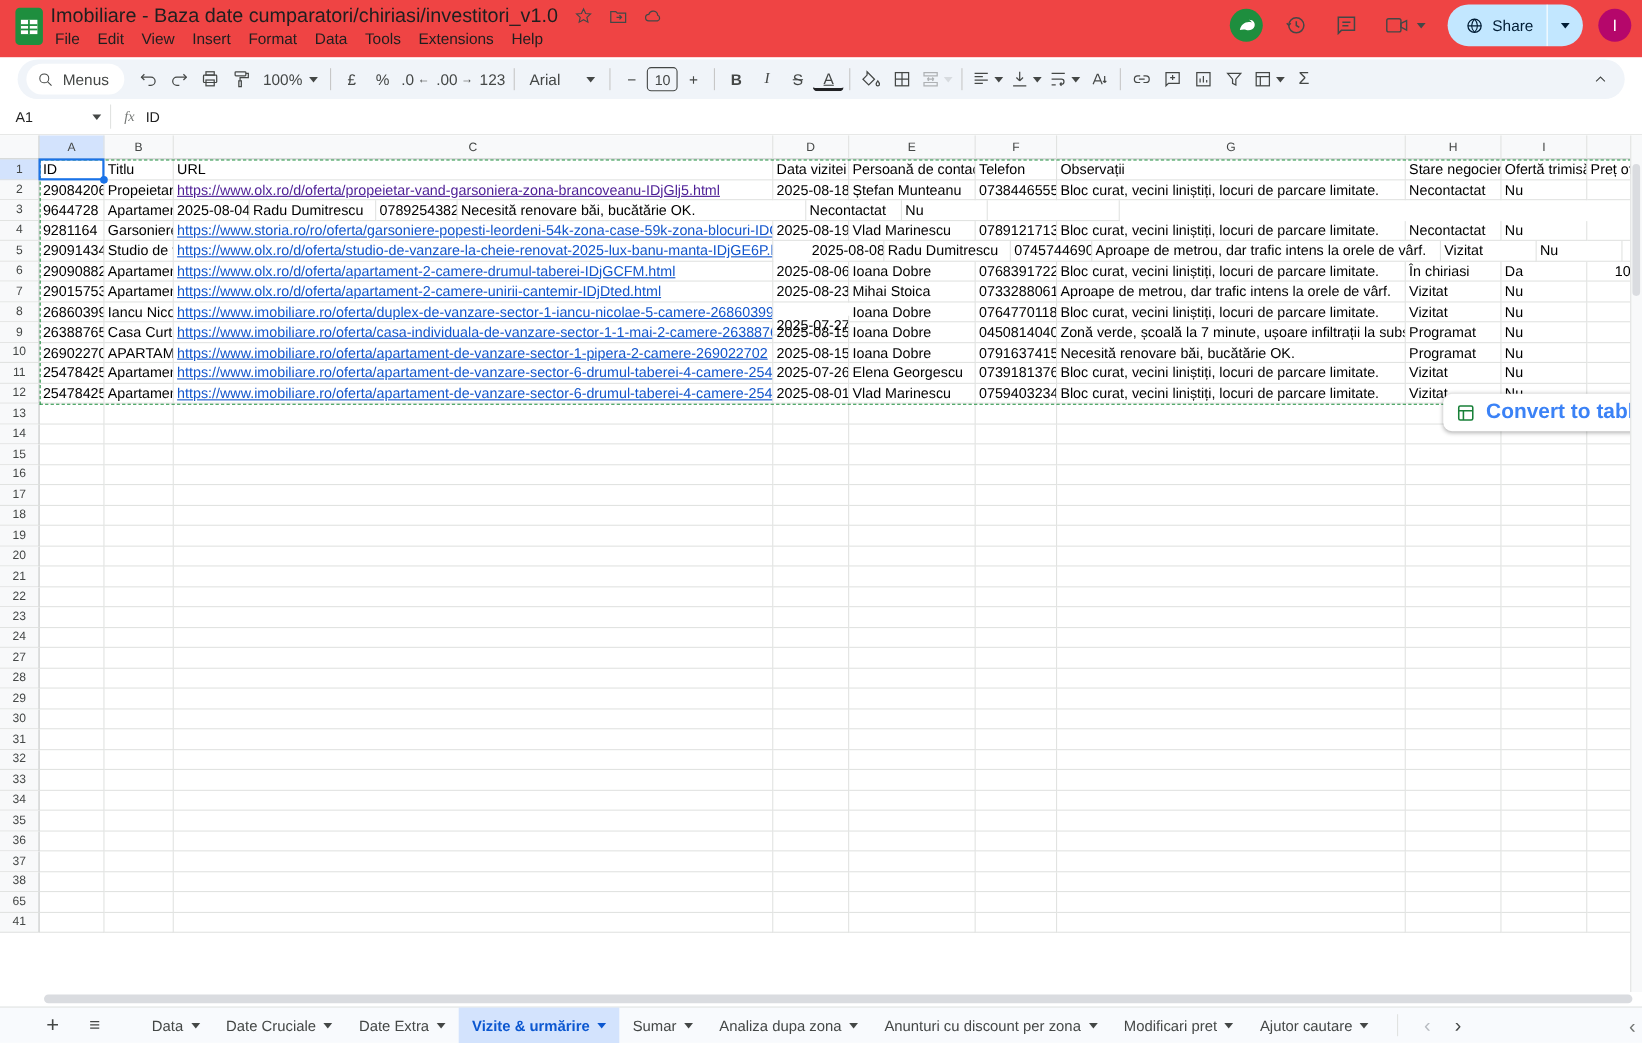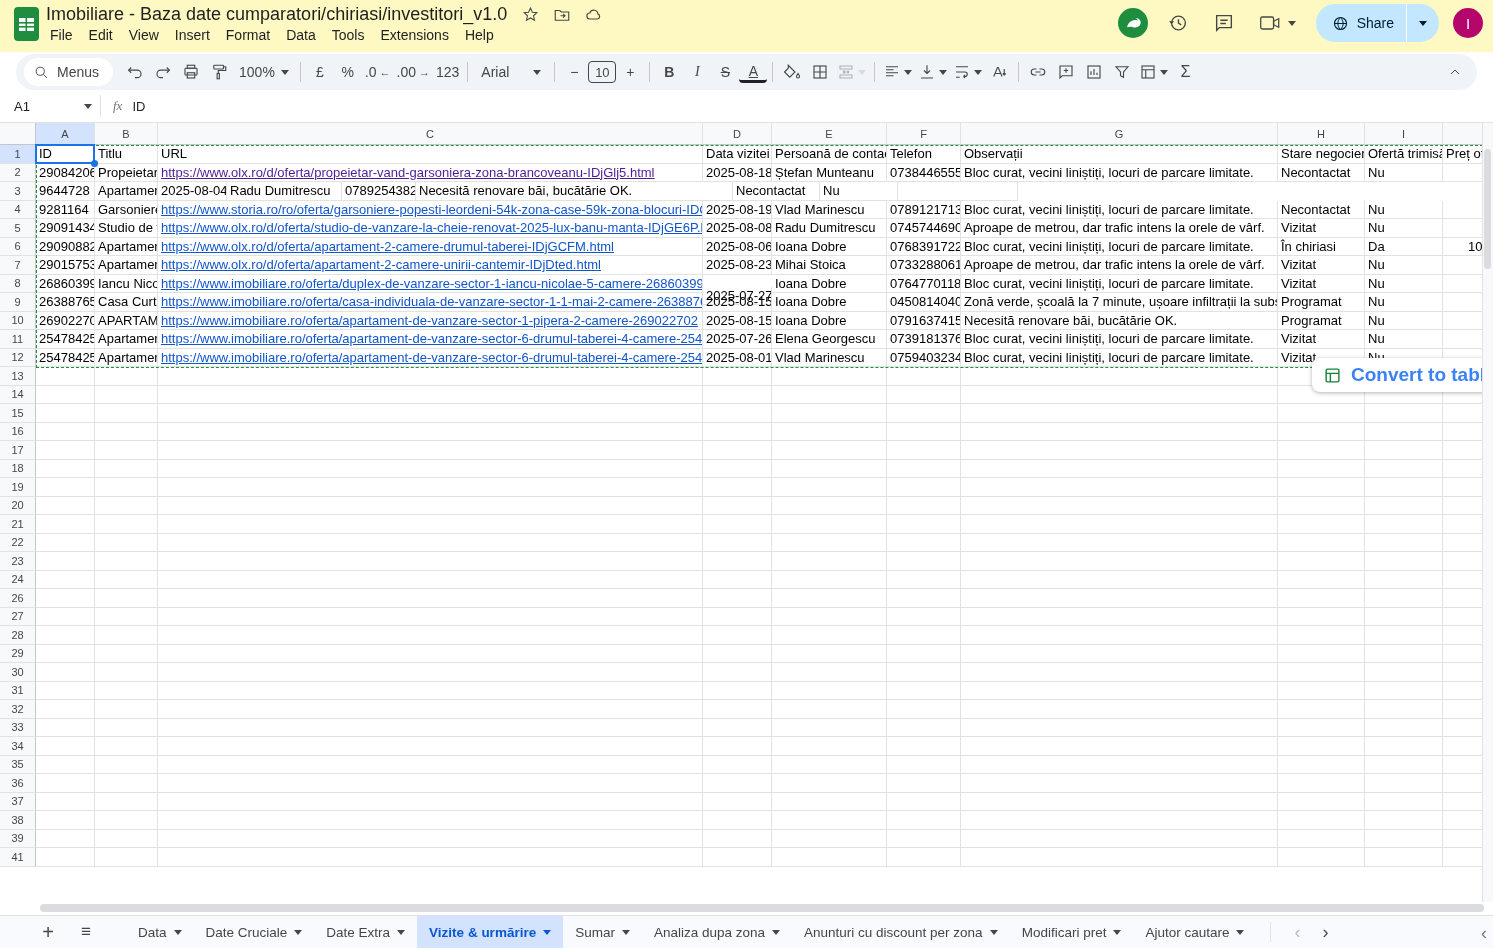--- a/index.html
+++ b/index.html
@@ -2,21 +2,21 @@
 <html><head>
 <meta charset="utf-8">
 <style>
   * { margin:0; padding:0; box-sizing:border-box; }
   html,body { width:1493px; height:948px; overflow:hidden; background:#fff;
     font-family:"Liberation Sans", sans-serif; color:#1f1f1f; }
   svg { display:block; }
   .ticon { stroke:#444746; fill:none; stroke-width:1.5; }
 
   
-  #titlebar { position:absolute; top:0; left:0; width:1493px; height:52px; background:#fef9c3; }
+  #titlebar { position:absolute; top:0; left:0; width:1493px; height:52px; background:#ef4444; }
   #logo { position:absolute; left:13px; top:6px; width:27px; height:36px; }
   #title-row { position:absolute; left:46px; top:4px; display:flex; align-items:center; gap:14px; }
   #doc-title { font-size:18px; color:#1f1f1f; white-space:nowrap; }
   .tb-ic { width:18px; height:18px; display:flex; align-items:center; justify-content:center; color:#444746; }
   #menubar { position:absolute; left:42px; top:25px; display:flex; }
   .menu-item { font-size:14px; color:#1f1f1f; padding:2px 8px; border-radius:6px; cursor:default; }
   #tb-right { position:absolute; right:10px; top:4px; display:flex; align-items:center; gap:14px; }
   .circle-btn { width:32px; height:32px; border-radius:50%; display:flex; align-items:center; justify-content:center; }
   #boost-circle { width:30px; height:30px; border-radius:50%; background:#1e8e3e; display:flex; align-items:center; justify-content:center; }
   #share-pill { display:flex; align-items:center; height:38px; background:#c2e7ff; border-radius:19px; overflow:hidden; }
@@ -412,21 +412,21 @@
         <div class="cell" style="width: 317px;">Bloc curat, vecini liniștiți, locuri de parcare limitate.</div>
         <div class="cell" style="width: 87px;">Necontactat</div>
         <div class="cell" style="width: 78px;">Nu</div>
         <div class="cell" style="width: 120px;"></div>
       </div>
       <div class="grow">
         <div class="gut">5</div>
         <div class="cell" style="width: 59px;">290914343</div>
         <div class="cell" style="width: 63px;">Studio de v</div>
         <div class="cell link" style="width: 545px;">https://www.olx.ro/d/oferta/studio-de-vanzare-la-cheie-renovat-2025-lux-banu-manta-IDjGE6P.html</div>
-        <div class="cell" style="width: 69px;">2025-08-08</div>
+        <div class="cell" style="width: 69px; margin-left: 32px;">2025-08-08</div>
         <div class="cell" style="width: 115px;">Radu Dumitrescu</div>
         <div class="cell" style="width: 74px;">0745744690</div>
         <div class="cell" style="width: 317px;">Aproape de metrou, dar trafic intens la orele de vârf.</div>
         <div class="cell" style="width: 87px;">Vizitat</div>
         <div class="cell" style="width: 78px;">Nu</div>
         <div class="cell" style="width: 120px;"></div>
       </div>
       <div class="grow">
         <div class="gut">6</div>
         <div class="cell" style="width: 59px;">290908822</div>
@@ -668,33 +668,20 @@
         <div class="cell" style="width: 545px;"></div>
         <div class="cell" style="width: 69px;"></div>
         <div class="cell" style="width: 115px;"></div>
         <div class="cell" style="width: 74px;"></div>
         <div class="cell" style="width: 317px;"></div>
         <div class="cell" style="width: 87px;"></div>
         <div class="cell" style="width: 78px;"></div>
         <div class="cell" style="width: 120px;"></div>
       </div>
       <div class="grow">
-        <div class="gut">26</div>
-        <div class="cell" style="width: 59px;"></div>
-        <div class="cell" style="width: 63px;"></div>
-        <div class="cell" style="width: 545px;"></div>
-        <div class="cell" style="width: 69px;"></div>
-        <div class="cell" style="width: 115px;"></div>
-        <div class="cell" style="width: 74px;"></div>
-        <div class="cell" style="width: 317px;"></div>
-        <div class="cell" style="width: 87px;"></div>
-        <div class="cell" style="width: 78px;"></div>
-        <div class="cell" style="width: 120px;"></div>
-      </div>
-      <div class="grow">
         <div class="gut">27</div>
         <div class="cell" style="width: 59px;"></div>
         <div class="cell" style="width: 63px;"></div>
         <div class="cell" style="width: 545px;"></div>
         <div class="cell" style="width: 69px;"></div>
         <div class="cell" style="width: 115px;"></div>
         <div class="cell" style="width: 74px;"></div>
         <div class="cell" style="width: 317px;"></div>
         <div class="cell" style="width: 87px;"></div>
         <div class="cell" style="width: 78px;"></div>
@@ -837,21 +824,21 @@
         <div class="cell" style="width: 545px;"></div>
         <div class="cell" style="width: 69px;"></div>
         <div class="cell" style="width: 115px;"></div>
         <div class="cell" style="width: 74px;"></div>
         <div class="cell" style="width: 317px;"></div>
         <div class="cell" style="width: 87px;"></div>
         <div class="cell" style="width: 78px;"></div>
         <div class="cell" style="width: 120px;"></div>
       </div>
       <div class="grow">
-        <div class="gut">39</div>
+        <div class="gut">65</div>
         <div class="cell" style="width: 59px;"></div>
         <div class="cell" style="width: 63px;"></div>
         <div class="cell" style="width: 545px;"></div>
         <div class="cell" style="width: 69px;"></div>
         <div class="cell" style="width: 115px;"></div>
         <div class="cell" style="width: 74px;"></div>
         <div class="cell" style="width: 317px;"></div>
         <div class="cell" style="width: 87px;"></div>
         <div class="cell" style="width: 78px;"></div>
         <div class="cell" style="width: 120px;"></div>

